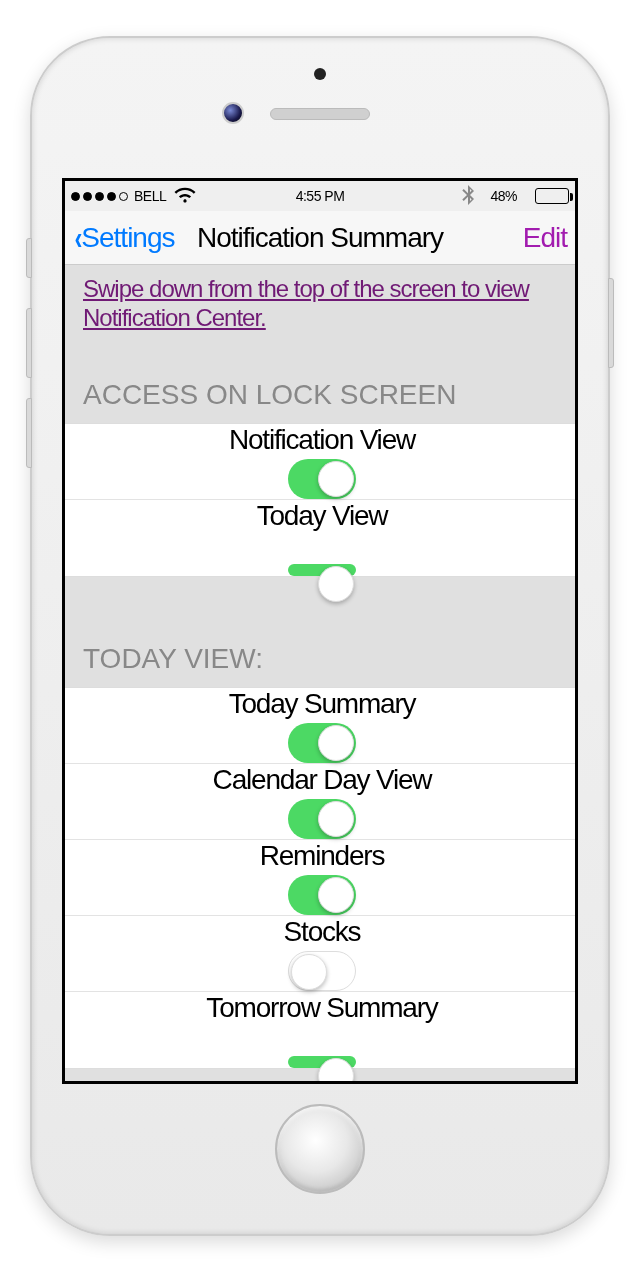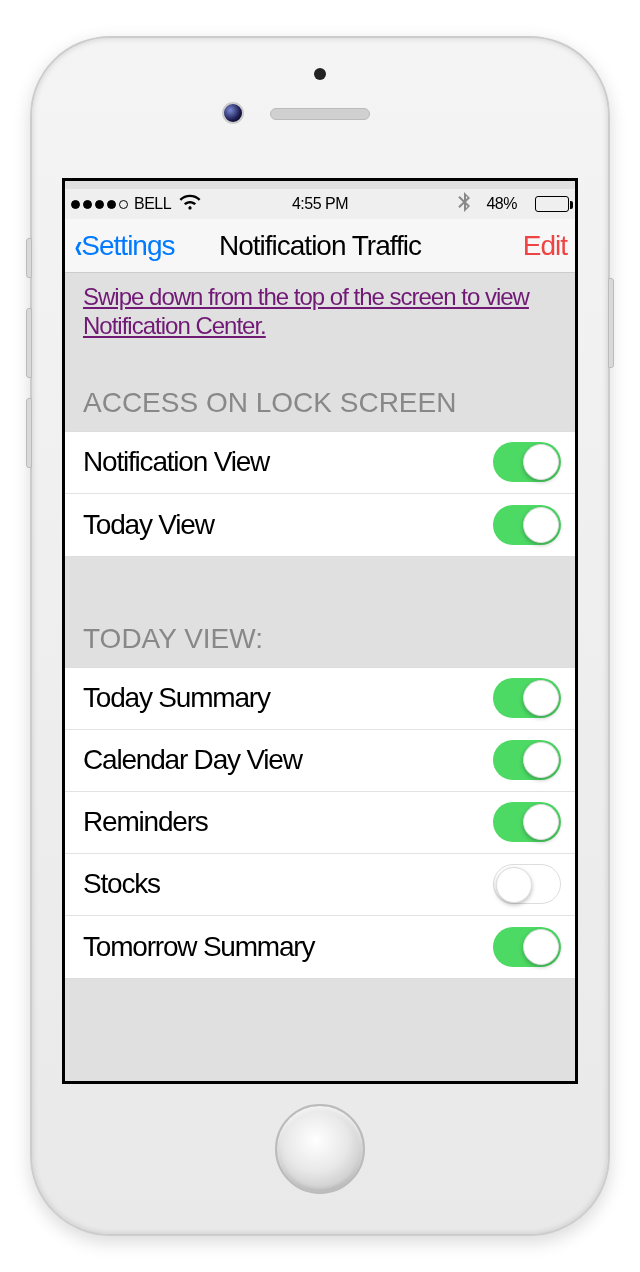--- a/index.html
+++ b/index.html
@@ -57,21 +57,21 @@
     background:#e0e0e0;
     border:3px solid #000;
     position:relative;
     overflow:hidden;
     font-stretch: condensed;
   }
 
   
   .status {
     height:30px; background:#efefef; display:flex; align-items:center; padding:0 6px;
-    font-size:16px; font-weight:300; letter-spacing:-.5px;margin-top:8px;
+    font-size:14px; font-weight:300; letter-spacing:-.5px;
   }
   .dots { display:flex; gap:3px; margin-right:6px;}
   .dot { width:9px; height:9px; border-radius:50%; border:1.5px solid #000;}
   .dot.f { background:#000;}
   .wifi { margin-left:8px; }
   .time { position:absolute; left:50%; transform:translateX(-50%); }
   .right-status { margin-left:auto; display:flex; align-items:center; gap:16px;}
   .battery {
     width:34px; height:16px; border:1.5px solid #000; border-radius:3px; position:relative; margin-left:2px;
   }
@@ -81,33 +81,33 @@
   .battery-fill{ height:100%; background:#4cd964;}
 
   
   .nav {
     height:54px; background:#f7f7f7; border-bottom:1px solid #ccc;
     display:flex; align-items:center; padding:0 8px; position:relative;
   }
   .back { color:#007aff; display:flex; align-items:center; font-size:28px; font-weight:300; letter-spacing:-1px;}
   .chev { font-size:34px; font-weight:600; margin-right:-2px; transform:scaleX(.7);}
   .title { position:absolute; left:50%; transform:translateX(-50%); font-size:28px; font-weight:400; letter-spacing:-1px; color:#000; white-space:nowrap;}
-  .edit { margin-left:auto; color:#ef4444; font-size:28px; font-weight:300; letter-spacing:-1px;}
+  .edit { margin-left:auto; color:#a21caf; font-size:28px; font-weight:300; letter-spacing:-1px;}
 
   
   .help {
     padding:10px 18px 22px 18px; color:#701a75; font-size:24px; font-weight:300; letter-spacing:-1px; line-height:1.2;text-decoration:underline;
   }
   .section-header{
     padding:24px 10px 12px 18px; color:#888; font-size:28px; font-weight:300; letter-spacing:0;
   }
   .list { background:#fff; border-top:1px solid #ddd; border-bottom:1px solid #ddd;}
   .row {
-    display:flex; align-items:center; height:62px; padding:0 14px 0 18px;
-    border-bottom:1px solid #e3e3e3; font-size:28px; font-weight:300; letter-spacing:-1.2px; color:#000;
+    display:flex; align-items:center; height:76px; padding:0 14px 0 18px;
+    border-bottom:1px solid #e3e3e3; font-size:28px; font-weight:300; letter-spacing:-1.2px; color:#000;flex-direction:column;
   }
   .row:last-child{ border-bottom:none;gap:32px;}
   .row .label{ flex:1;}
   .toggle{
     width:68px; height:40px; border-radius:20px; position:relative;
   }
   .toggle.on{ background:#4cd964;}
   .toggle.off{ background:#fff; border:1.5px solid #ddd;}
   .knob{
     position:absolute; top:2px; width:36px; height:36px; border-radius:50%; background:#fff;
@@ -158,21 +158,21 @@
           <span class="battery-fill" style="width:48%"></span>
         </span>
       </span>
     </div>
 
     <div class="nav">
       <div class="back">
         <span class="chev">‹</span>
         <span>Settings</span>
       </div>
-      <div class="title">Notification Traffic</div>
+      <div class="title">Notification Summary</div>
       <div class="edit">Edit</div>
     </div>
 
     <div class="help">Swipe down from the top of the screen to view Notification Center.</div>
 
     <div class="section-header">ACCESS ON LOCK SCREEN</div>
     <div class="list">
       <div class="row">
         <span class="label">Notification View</span>
         <span class="toggle on">

